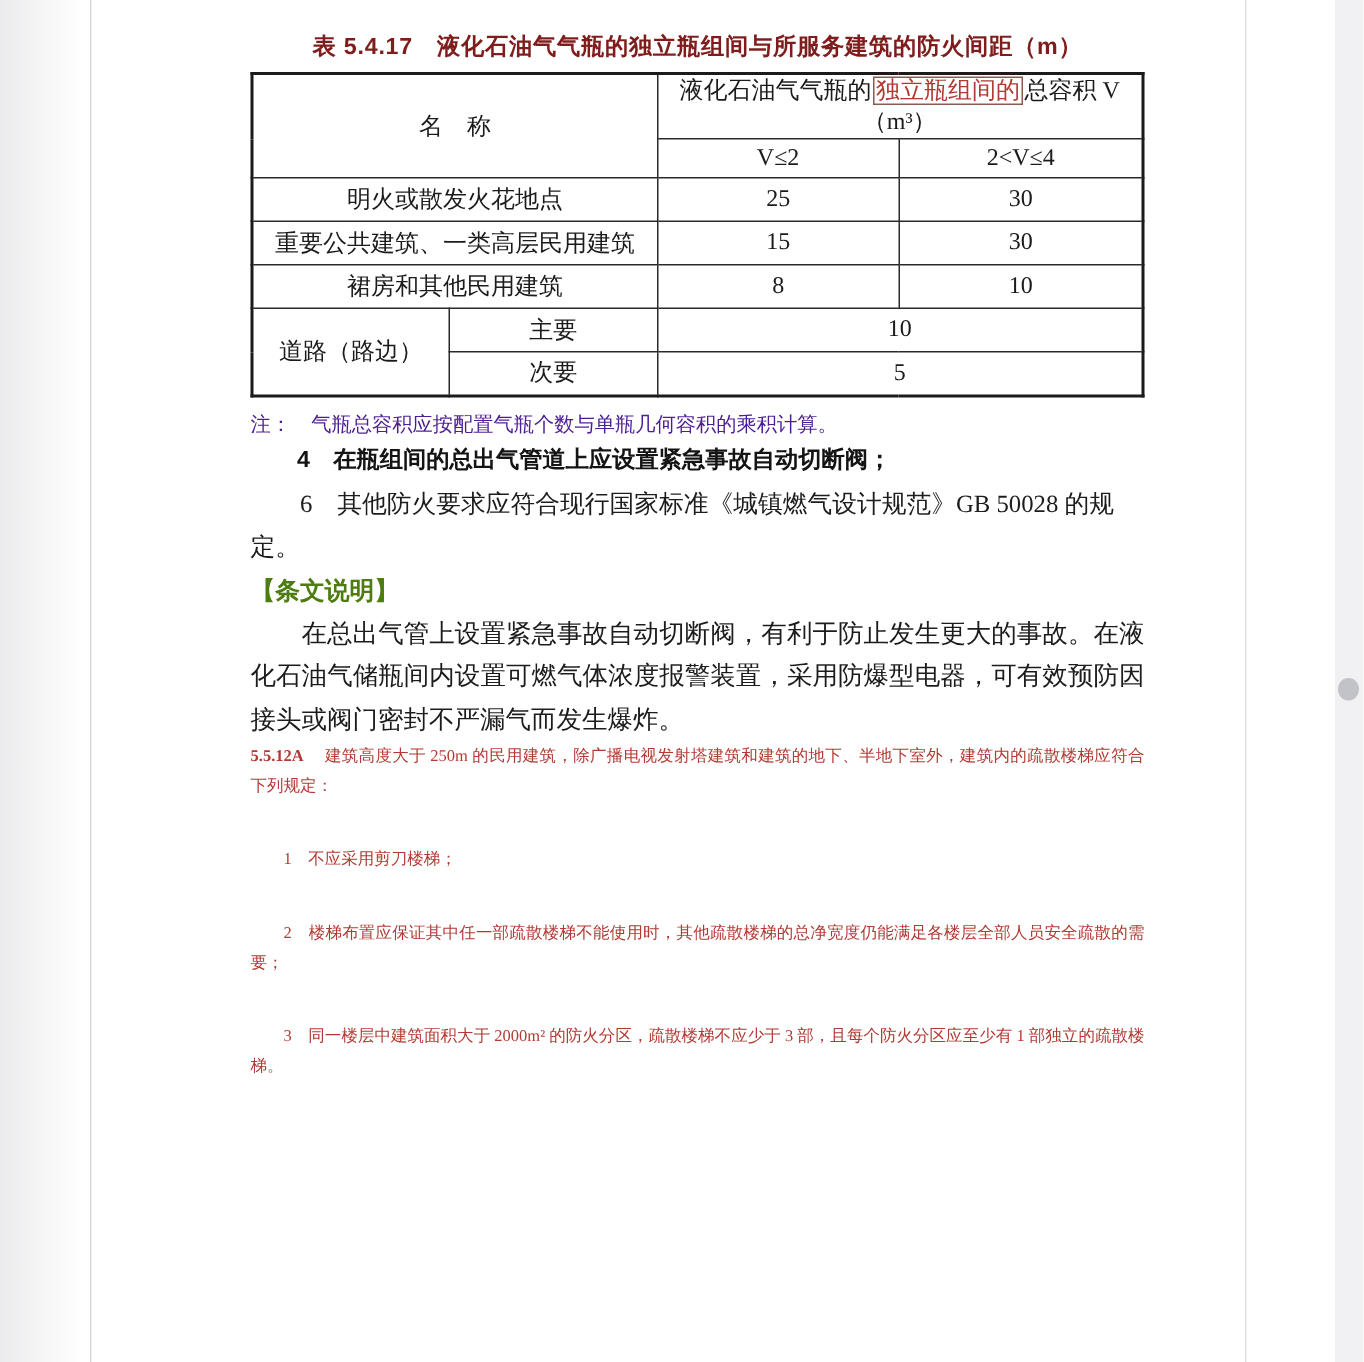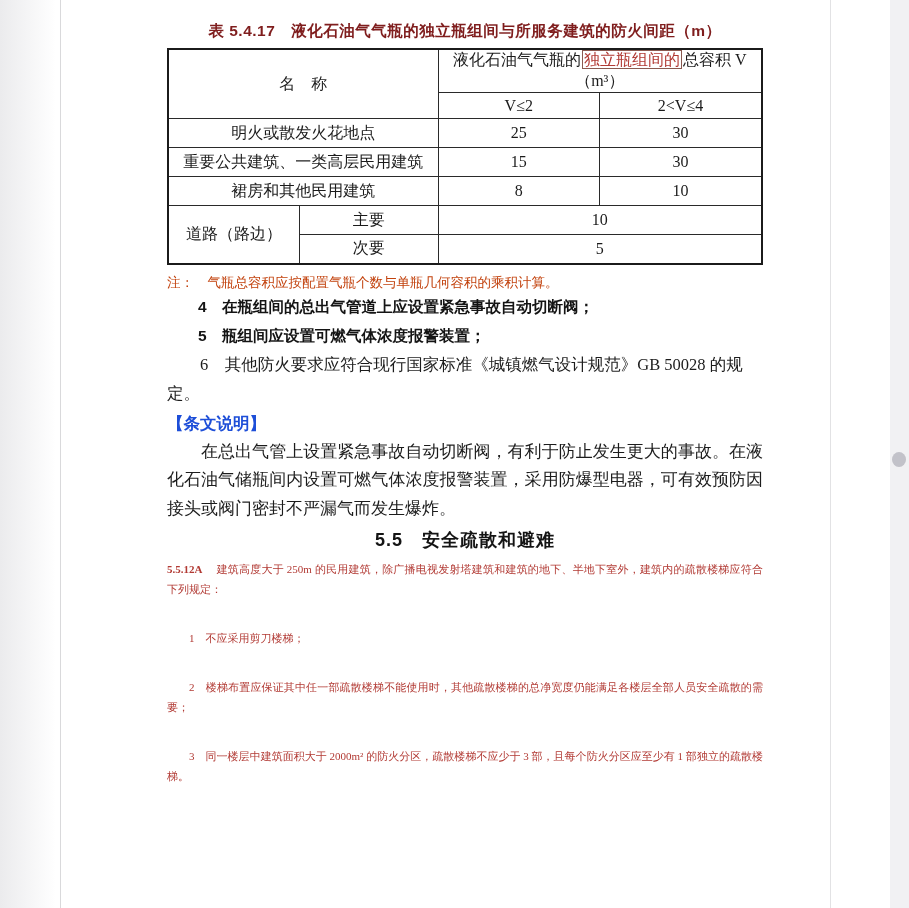--- a/index.html
+++ b/index.html
@@ -49,35 +49,35 @@
   td.h2 { height: 26px; font-size: 15.5px; }
   td.row { height: 29px; }
   td.label-cell { text-align: left; padding-left: 14px; font-family: "Liberation Sans", "DejaVu Sans", sans-serif; font-size: 15.5px; }
   td.road-cell { text-align: left; padding-left: 14px; font-family: "Liberation Sans", "DejaVu Sans", sans-serif; font-size: 15.5px; }
   .hl-box {
     color: #b23a34; border: 1px solid #8a5a50; padding: 0 1px; margin: 0 1px;
   }
 
   .note {
     margin-top: 9px; font-family: "Liberation Sans", "DejaVu Sans", sans-serif;
-    font-size: 13.5px; color: #c2410c; line-height: 18px;
+    font-size: 13.5px; color: #4c1d95; line-height: 18px;
   }
 
   .clauses { }
   .clauses p { line-height: 29px; text-indent: 2em; }
   .clause-bold {
     font-family: "Liberation Sans", "DejaVu Sans", sans-serif;
     font-weight: 700; font-size: 15.5px; color: #141414;
   }
   .clause-normal { font-size: 16.5px; color: #1c1c1c; }
 
   .expl-heading {
     margin-top: 1px; line-height: 29px;
     font-family: "Liberation Sans", "DejaVu Sans", sans-serif;
-    font-weight: 700; font-size: 16.5px; color: #1d4ed8;
+    font-weight: 700; font-size: 16.5px; color: #4d7c0f;
   }
   .para {
     font-size: 17px; line-height: 28.6px; text-align: justify;
     text-indent: 2em; color: #1c1c1c;
   }
 
   .section-heading {
     margin: 5px 0 7px; text-align: center;
     font-family: "Liberation Sans", "DejaVu Sans", sans-serif;
     font-weight: 700; font-size: 18px; color: #141414;
@@ -153,28 +153,26 @@
           <td class="row road-cell">次要</td>
           <td class="row" colspan="2">5</td>
         </tr>
       </tbody>
     </table>
 
     <div class="note">注：　气瓶总容积应按配置气瓶个数与单瓶几何容积的乘积计算。</div>
 
     <div class="clauses">
       <p class="clause-bold">4　在瓶组间的总出气管道上应设置紧急事故自动切断阀；</p>
-      <p class="clause-bold">5　瓶组间应设置可燃气体浓度报警装置；</p>
       <p class="clause-normal">6　其他防火要求应符合现行国家标准《城镇燃气设计规范》GB 50028 的规定。</p>
     </div>
 
     <div class="expl-heading">【条文说明】</div>
     <p class="para">在总出气管上设置紧急事故自动切断阀，有利于防止发生更大的事故。在液化石油气储瓶间内设置可燃气体浓度报警装置，采用防爆型电器，可有效预防因接头或阀门密封不严漏气而发生爆炸。</p>
 
-    <div class="section-heading">5.5　安全疏散和避难</div>
 
     <div class="red-block">
       <p class="red-intro"><span class="red-num">5.5.12A</span><span>建筑高度大于 250m 的民用建筑，除广播电视发射塔建筑和建筑的地下、半地下室外，建筑内的疏散楼梯应符合下列规定：</span></p>
       <p class="red-item">1　不应采用剪刀楼梯；</p>
       <p class="red-item">2　楼梯布置应保证其中任一部疏散楼梯不能使用时，其他疏散楼梯的总净宽度仍能满足各楼层全部人员安全疏散的需要；</p>
       <p class="red-item">3　同一楼层中建筑面积大于 2000m² 的防火分区，疏散楼梯不应少于 3 部，且每个防火分区应至少有 1 部独立的疏散楼梯。</p>
 
     </div>
 
   </div>

